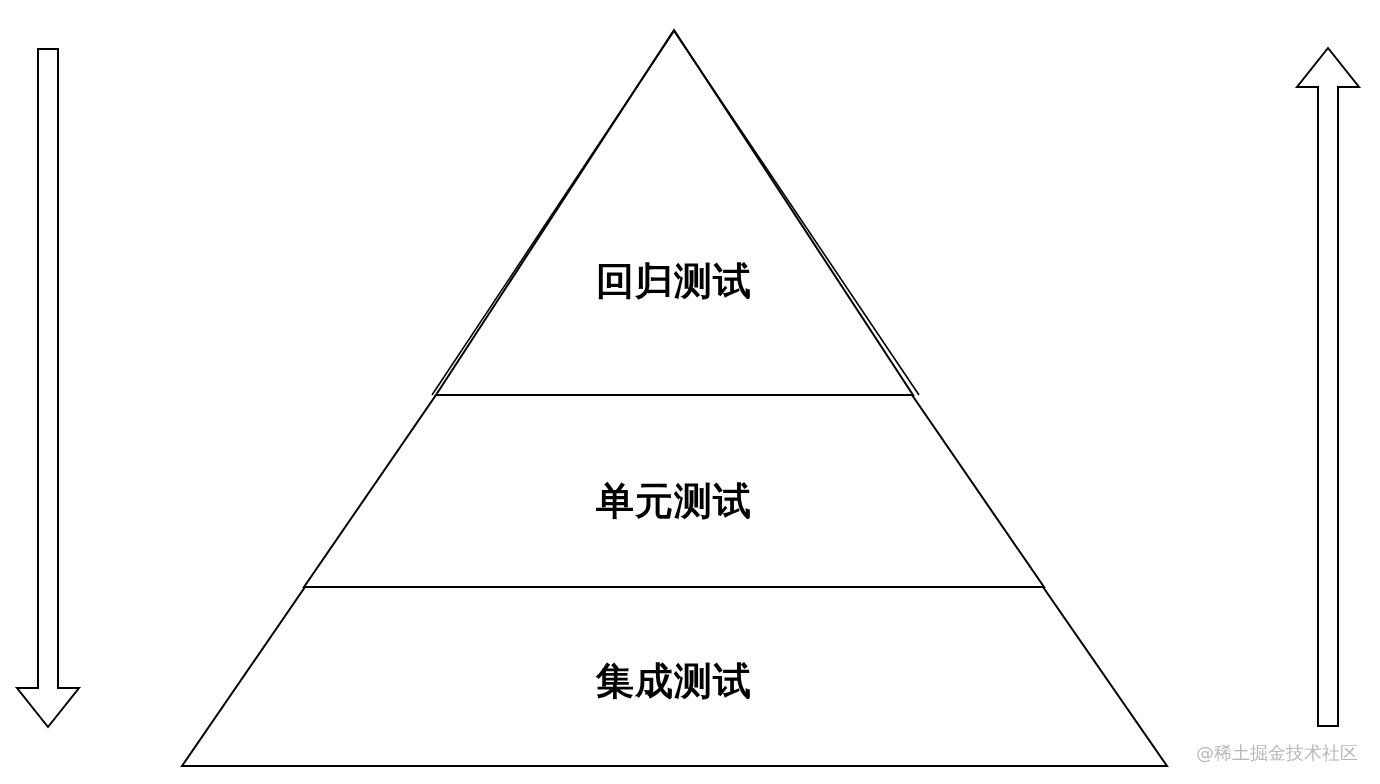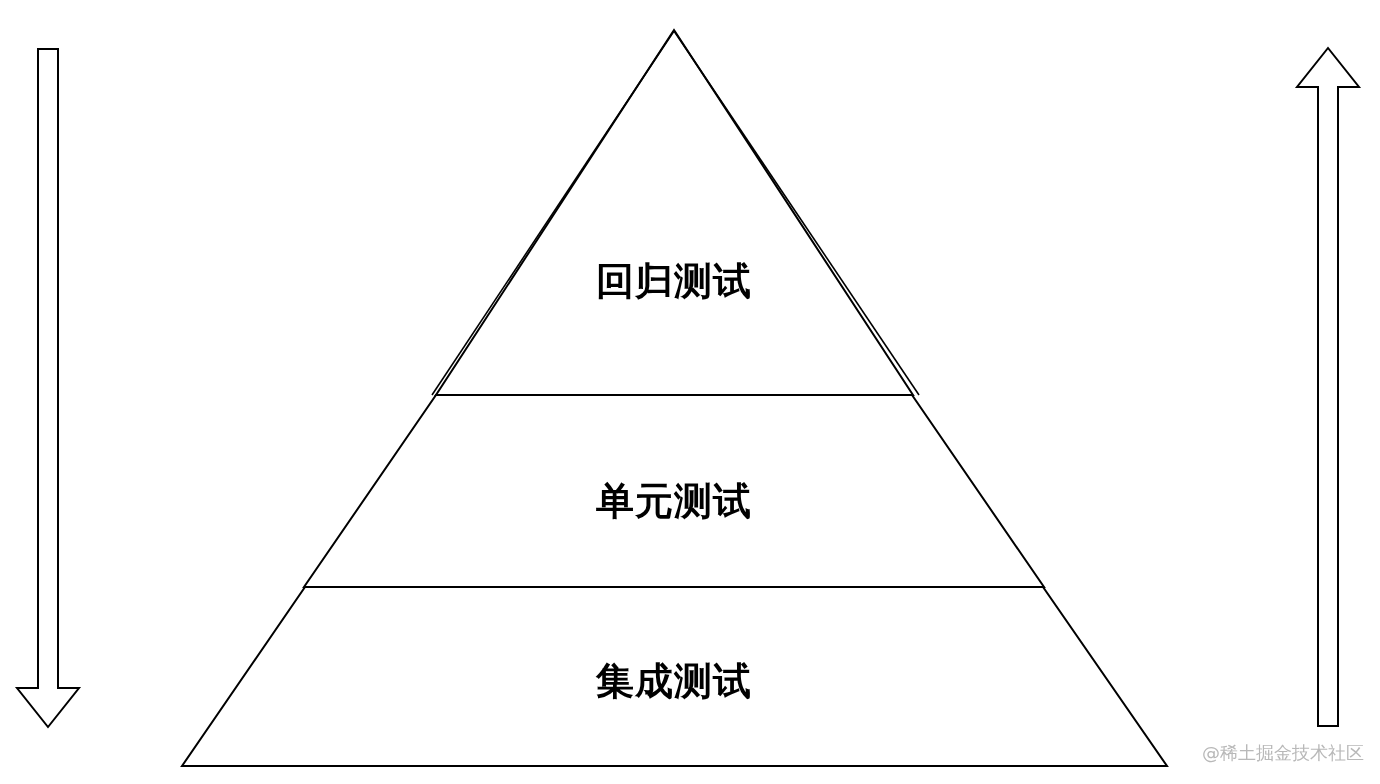--- a/index.html
+++ b/index.html
@@ -38,21 +38,21 @@
       width: 200px;
       text-align: center;
       font-size: 38px;
       font-weight: bold;
       color: #000000;
       line-height: 46px;
       letter-spacing: 1px;
     }
     .watermark {
       position: absolute;
-      right: 16px;
+      right: 22px;
       bottom: 20px;
       font-size: 18px;
       color: #b8b8b8;
       line-height: 22px;
     }
   </style>
 </head>
 <body>
 
 <svg class="diagram" viewBox="0 0 1380 784" xmlns="http://www.w3.org/2000/svg">

